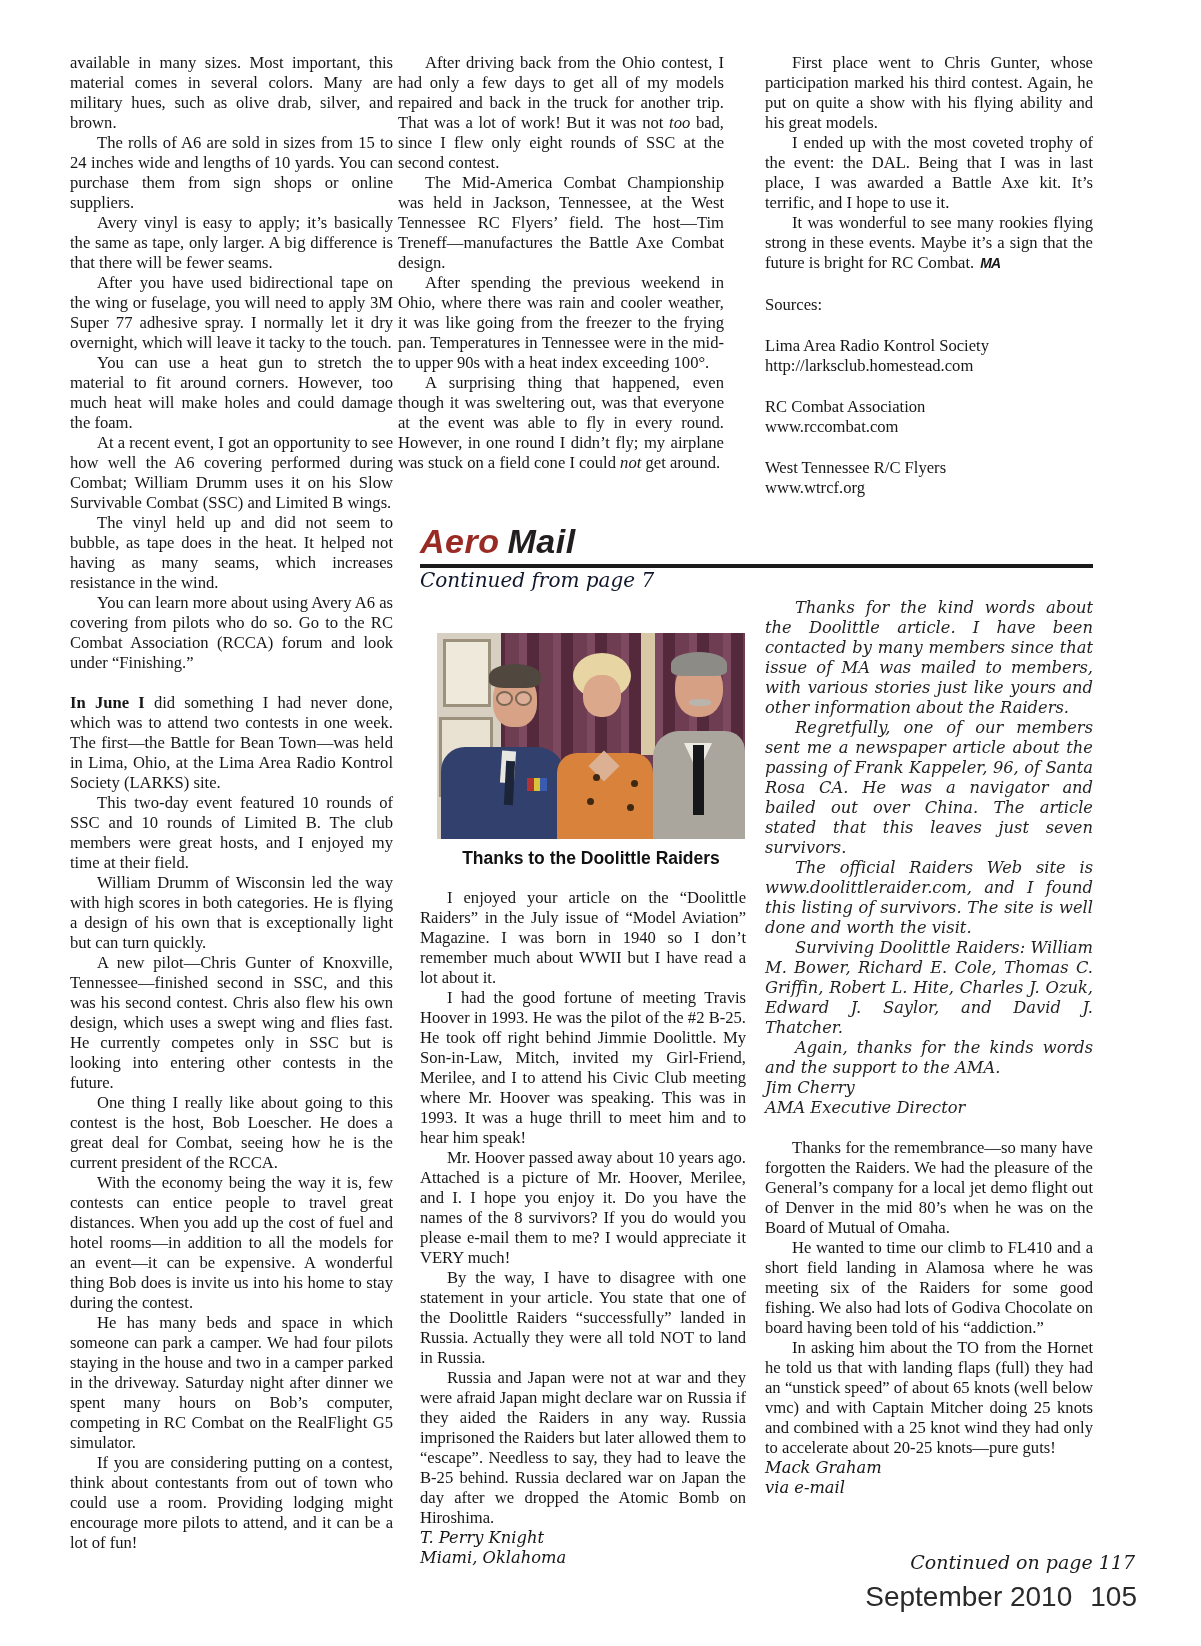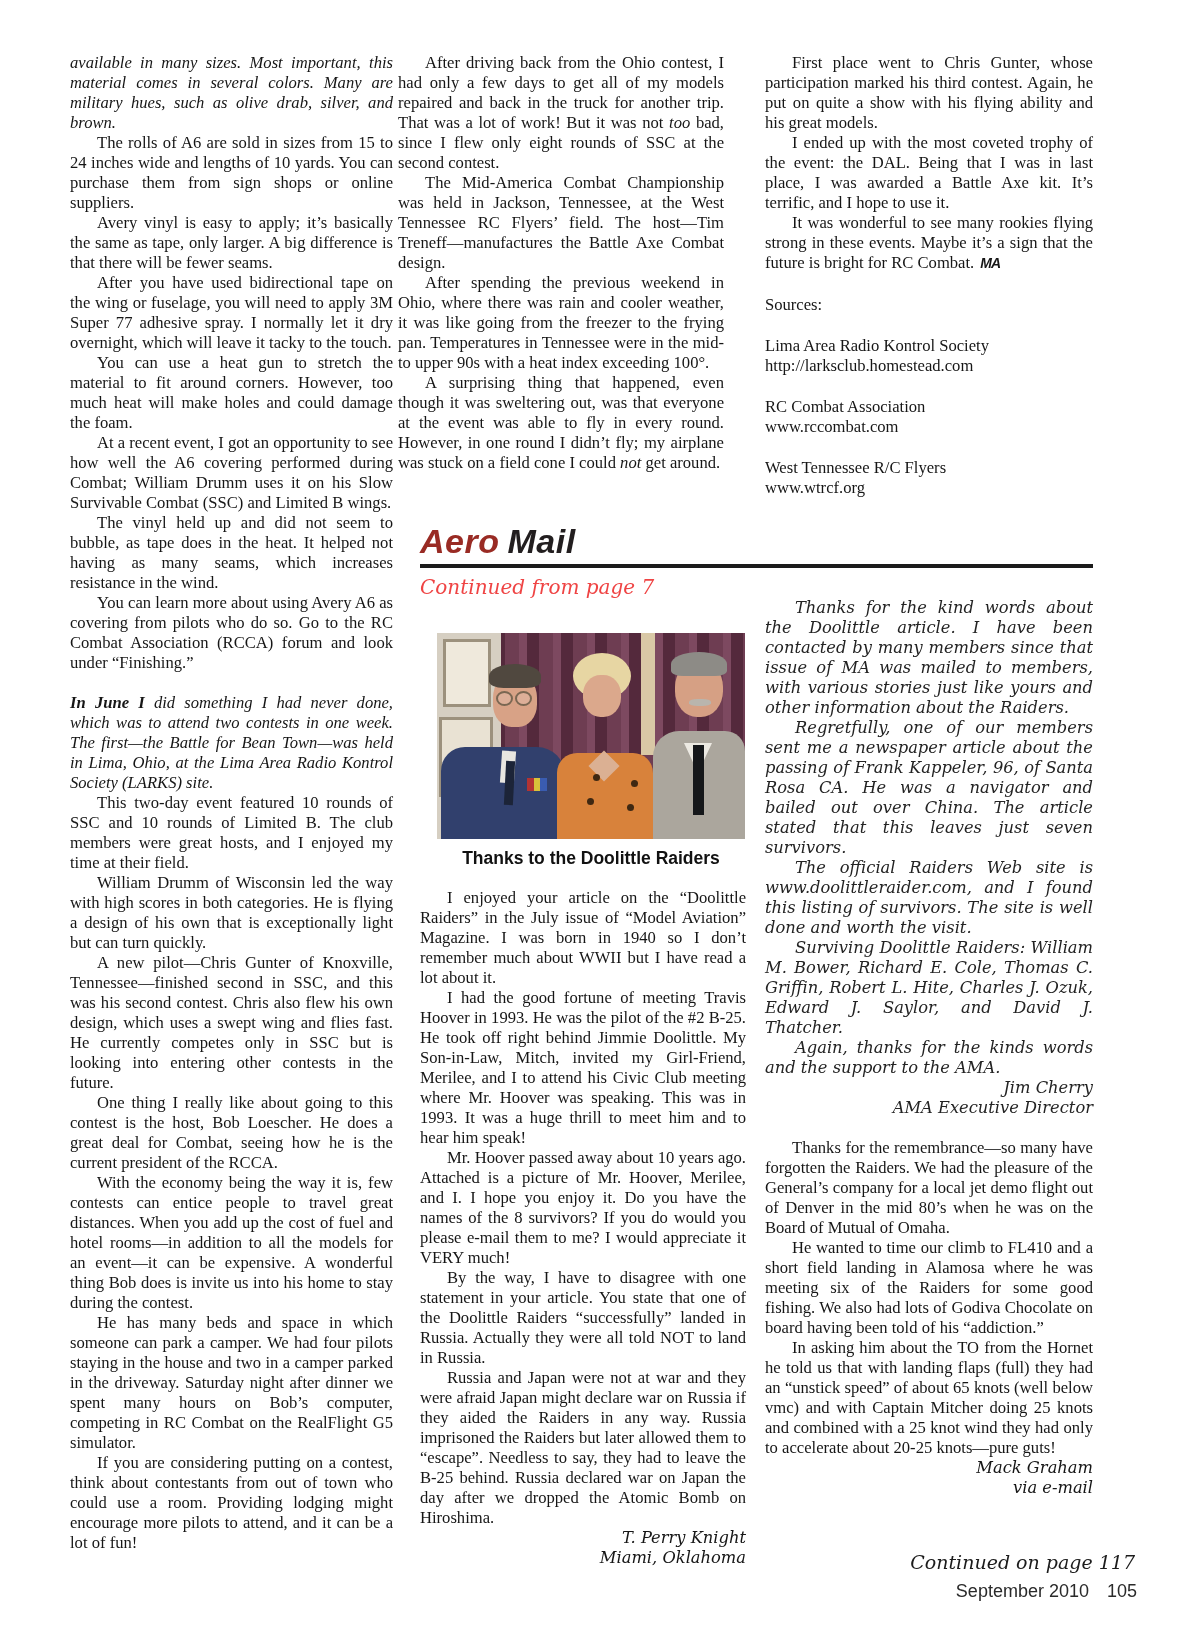--- a/index.html
+++ b/index.html
@@ -1,37 +1,37 @@
 <!DOCTYPE html>
 <html><head>
 <meta charset="utf-8">
 <style>
   html,body{margin:0;padding:0;background:#ffffff;}
   .page{position:relative;width:1201px;height:1646px;background:#ffffff;overflow:hidden;
         font-family:"Liberation Serif",serif;color:#161616;}
   .col{position:absolute;font-size:16.6px;line-height:20px;text-align:justify;}
   .col p{margin:0;text-indent:27px;}
-  .col p.noindent{text-indent:0;font-style:italic;}
+  .col p.noindent{text-indent:0;}
   .sec-break{margin-top:20px !important;}
   b.lead{font-weight:bold;}
   i.em{font-style:italic;}
 
   .col1{left:70px;top:53px;width:323px;}
   .col2top{left:398px;top:53px;width:326px;}
   .col3top{left:765px;top:53px;width:328px;}
 
   
   .aero-header{position:absolute;left:420px;top:519px;width:673px;}
   .aero-title{margin:0;font-family:"Liberation Sans",sans-serif;font-weight:bold;font-style:italic;
               font-size:34px;line-height:44px;letter-spacing:.5px;border-bottom:4px solid #1b1b1b;
               padding-bottom:1px;}
   .aero-title .red{color:#992b24;}
   .aero-title .dark{color:#221e1f;margin-left:8px;}
   .script{font-family:"DejaVu Serif",serif;font-style:italic;}
-  .continued-from{font-size:20px;margin-top:7px;color:#ef4444;}
+  .continued-from{font-size:20px;margin-top:0;color:#0f172a;}
 
   
   .photo{position:absolute;left:437px;top:633px;width:308px;height:206px;overflow:hidden;
          background:repeating-linear-gradient(90deg,#6e3d52 0 14px,#7d4960 14px 22px,#54293c 22px 34px);}
   .photo *{position:absolute;}
   .wall{left:0;top:0;width:64px;height:206px;background:#d6cfc2;}
   .frame-a{left:6px;top:6px;width:42px;height:62px;background:#efe9dc;border:3px solid #9c917d;}
   .frame-b{left:2px;top:84px;width:48px;height:74px;background:#e9e2d3;border:3px solid #9c917d;}
   .lightstrip{left:204px;top:0;width:14px;height:122px;background:#d9c8a6;}
   .p1-body{left:4px;bottom:0;width:124px;height:92px;background:#31406d;border-radius:24px 28px 0 0;}
@@ -57,31 +57,31 @@
   .p3-hair{left:234px;top:19px;width:56px;height:24px;background:#8d8b86;border-radius:50% 50% 22% 22%;}
   .p3-stache{left:252px;top:66px;width:22px;height:7px;background:#b9b5ad;border-radius:40%;}
 
   .caption{position:absolute;left:420px;top:848px;width:342px;text-align:center;
            font-family:"Liberation Sans",sans-serif;font-weight:bold;font-size:17.5px;color:#111;}
 
   .col2letter{left:420px;top:888px;width:326px;}
   .col3flow{left:765px;top:598px;width:328px;}
   .reply{font-size:16.3px;color:#232323;}
   .reply p{text-indent:30px;margin:0;}
-  .sig{text-align:right;font-family:"DejaVu Serif",serif;font-style:italic;font-size:16.3px;
+  .sig{font-family:"DejaVu Serif",serif;font-style:italic;font-size:16.3px;
        text-indent:0 !important;}
   .sources-head{font-weight:normal;margin-top:22px !important;text-indent:0 !important;}
   .src{margin-top:21px !important;text-indent:0 !important;text-align:left;}
   .src .line{display:block;}
   .ma-logo{font-family:"Liberation Sans",sans-serif;font-weight:800;font-style:italic;
            font-size:14px;letter-spacing:-1px;margin-left:6px;}
 
   .continued-on{position:absolute;right:66px;top:1551px;font-size:19px;color:#1c1c1c;}
   .page-footer{position:absolute;right:64px;top:1581px;font-family:"Liberation Sans",sans-serif;
-               font-size:18px;color:#2a2a2a;}
+               font-size:28px;color:#2a2a2a;}
   .page-footer .num{margin-left:18px;}
 </style>
 </head>
 <body>
 
 <div class="page">
 
   <div class="col col1">
     <p class="noindent">available in many sizes. Most important, this material comes in several colors. Many are military hues, such as olive drab, silver, and brown.</p>
     <p>The rolls of A6 are sold in sizes from 15 to 24 inches wide and lengths of 10 yards. You can purchase them from sign shops or online suppliers.</p>

